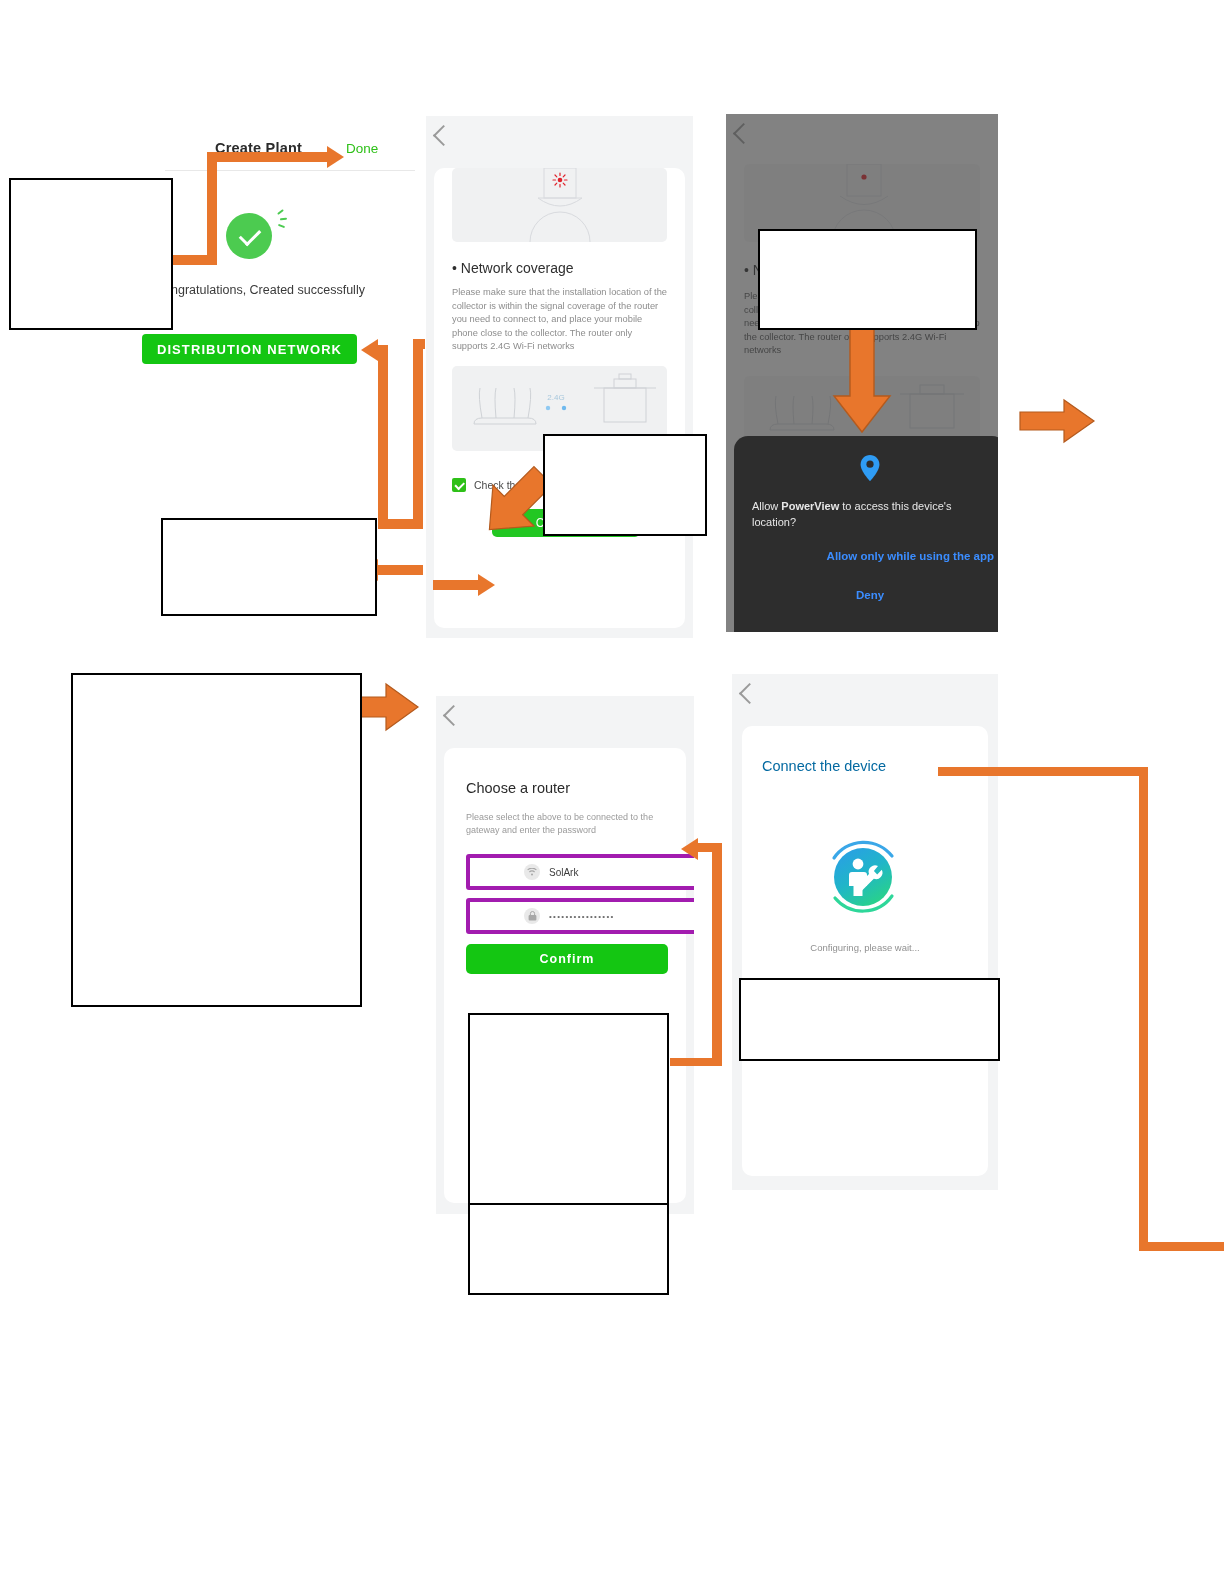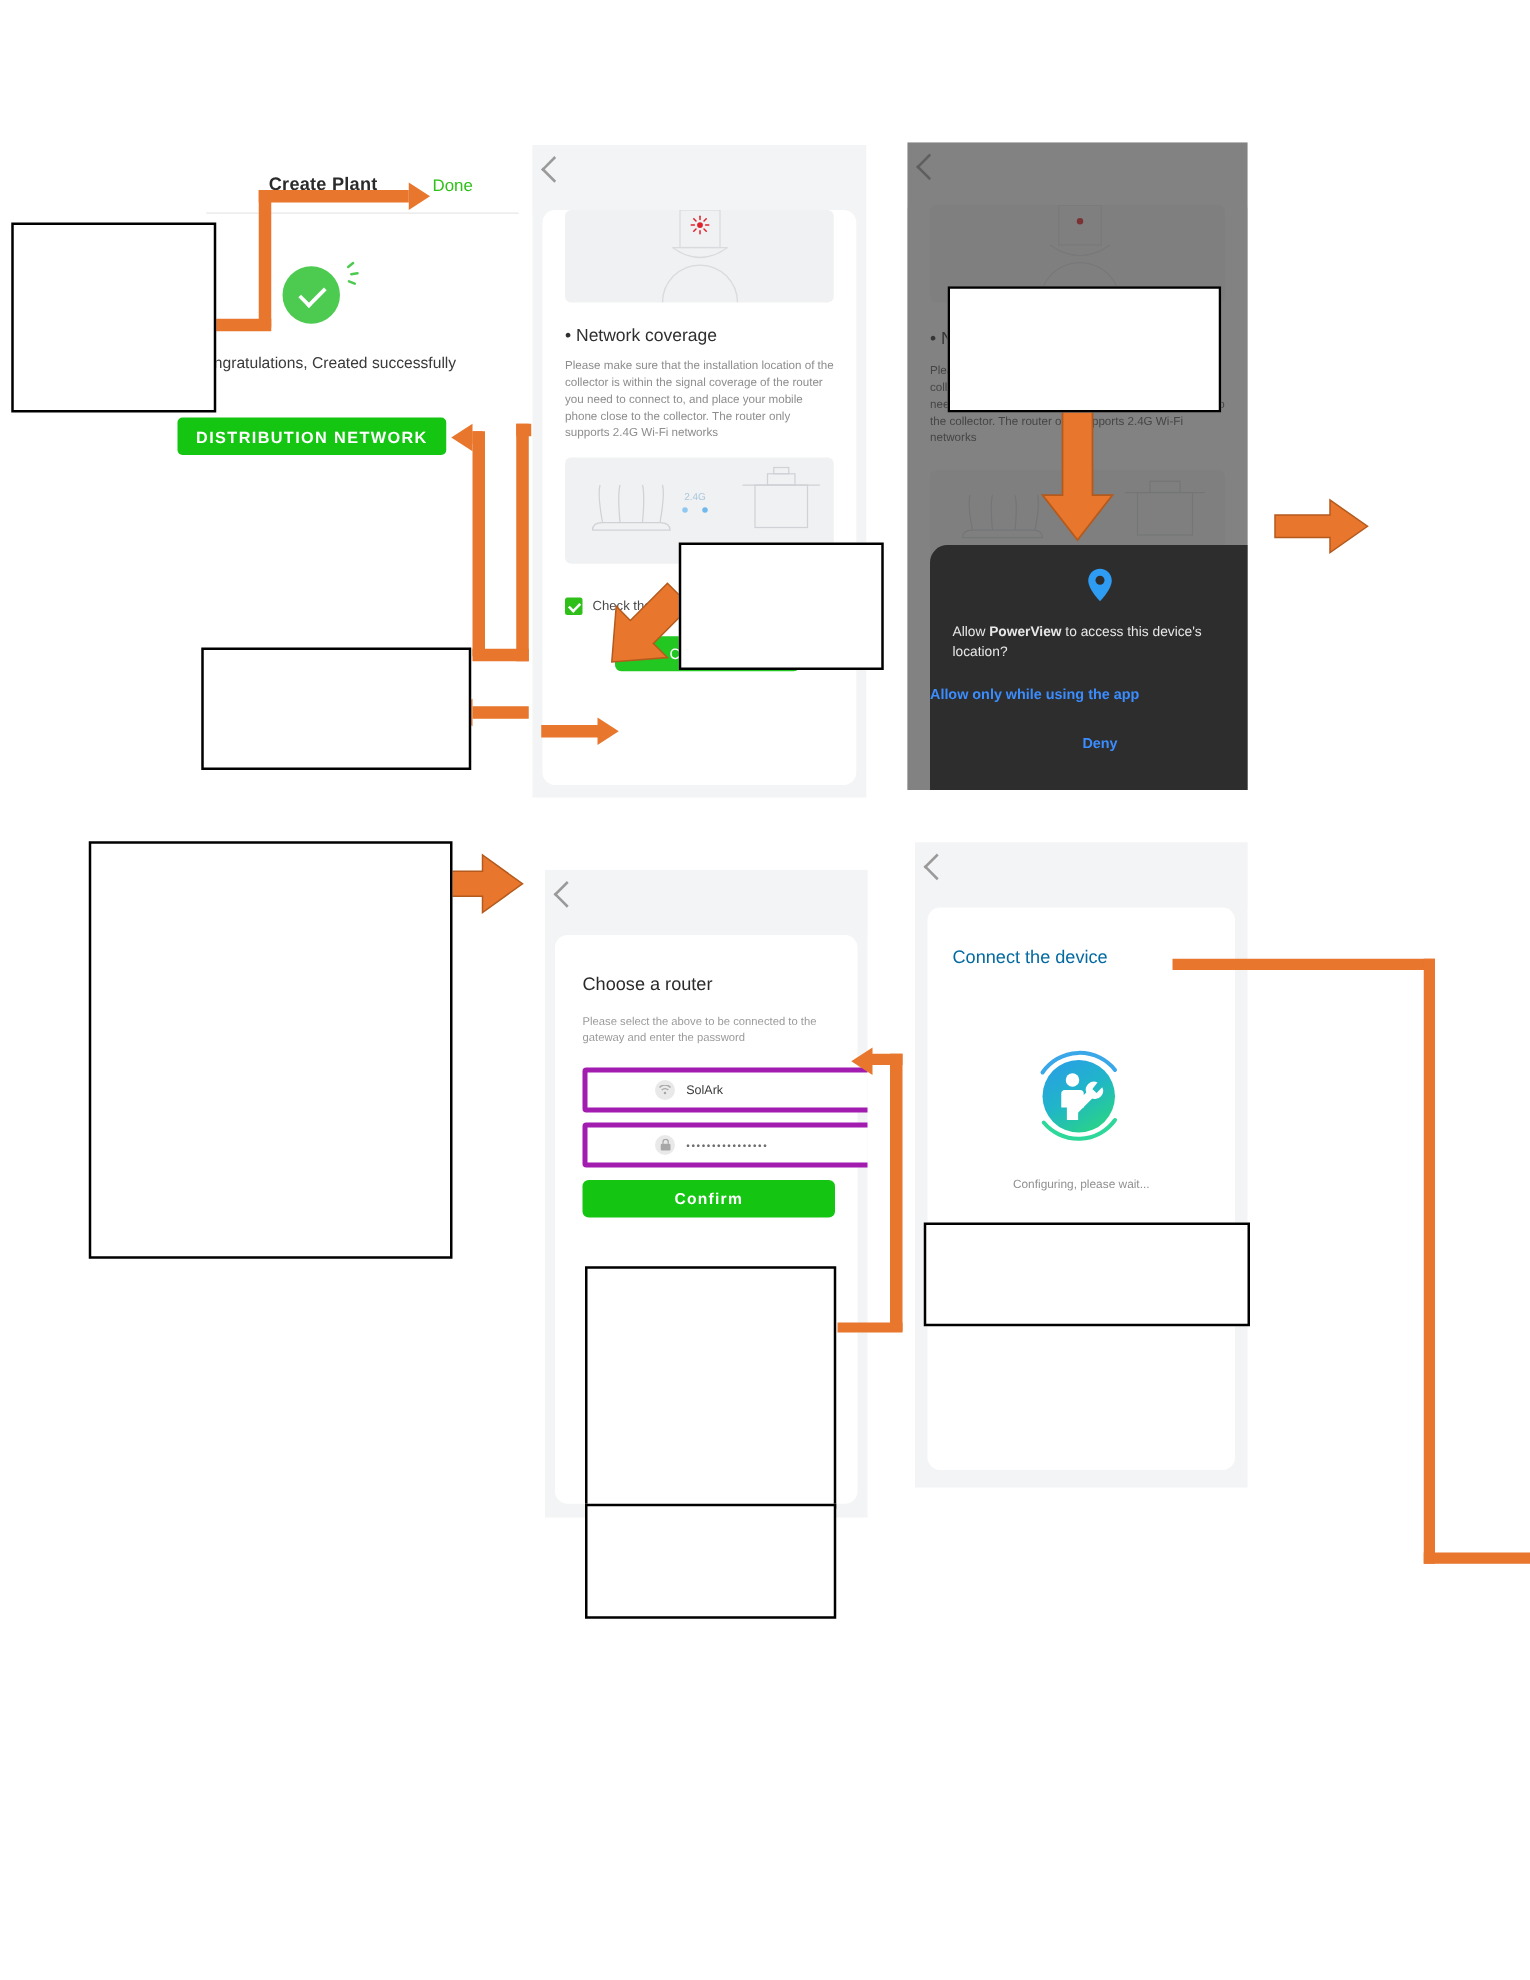--- a/index.html
+++ b/index.html
@@ -56,25 +56,25 @@
           border-radius:5px;color:#fff;font-size:12px;display:flex;align-items:center;justify-content:center;}
 
   
   #screen3{left:726px;top:114px;width:272px;height:518px;background:#6b6b6b;}
   #s3-dim{position:absolute;left:0;top:0;width:272px;height:518px;background:rgba(60,60,60,.62);}
   #s3-inner{position:absolute;left:0;top:0;width:272px;height:518px;background:#f3f4f5;}
   #s3-illus1{position:absolute;left:18px;top:50px;width:236px;height:78px;background:#ededed;border-radius:5px;}
   #s3-h{position:absolute;left:18px;top:148px;font-size:14px;color:#2f2f2f;}
   #s3-p{position:absolute;left:18px;top:176px;width:238px;font-size:9.3px;color:#555;line-height:13.5px;}
   #s3-illus2{position:absolute;left:18px;top:262px;width:236px;height:78px;background:#ededed;border-radius:5px;}
-  #dialog{position:absolute;left:18px;top:322px;width:272px;height:196px;background:#2d2d2d;
+  #dialog{position:absolute;left:8px;top:322px;width:272px;height:196px;background:#2d2d2d;
           border-radius:14px 14px 0 0;}
   #pin{position:absolute;left:125px;top:18px;width:22px;height:28px;}
   #dlg-txt{position:absolute;left:18px;top:62px;width:232px;font-size:11px;color:#e7e7e7;line-height:16px;}
-  #dlg-allow{position:absolute;left:0;top:114px;width:260px;text-align:left;
+  #dlg-allow{position:absolute;left:0;top:114px;width:260px;text-align:right;
              font-size:11.5px;color:#3b8dff;font-weight:700;}
   #dlg-deny{position:absolute;left:0;top:153px;width:272px;text-align:center;
             font-size:11.5px;color:#3b8dff;font-weight:700;}
 
   
   #screen4{left:436px;top:696px;width:258px;height:518px;}
   #s4card{position:absolute;left:8px;top:52px;width:242px;height:455px;background:#fff;border-radius:10px;}
   #s4-h{position:absolute;left:22px;top:32px;font-size:14.5px;color:#2a2a2a;}
   #s4-p{position:absolute;left:22px;top:63px;width:206px;font-size:9px;color:#9a9a9a;line-height:12.5px;}
   .field{position:absolute;left:22px;width:202px;height:28px;background:#fff;border:4px solid #a21caf;

